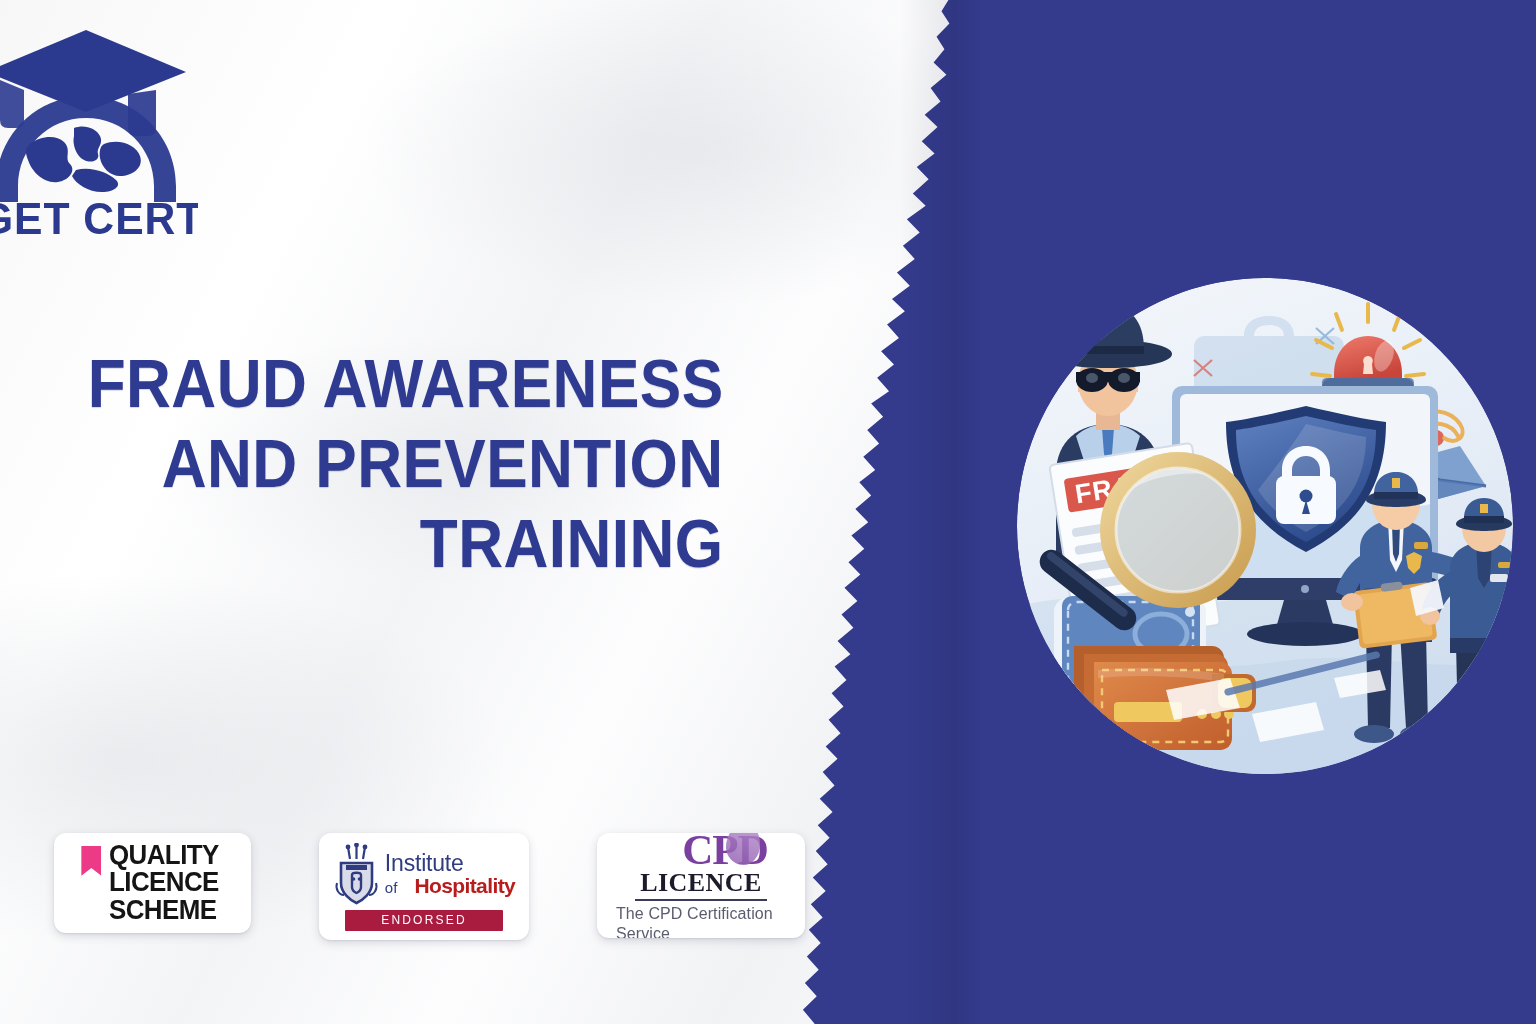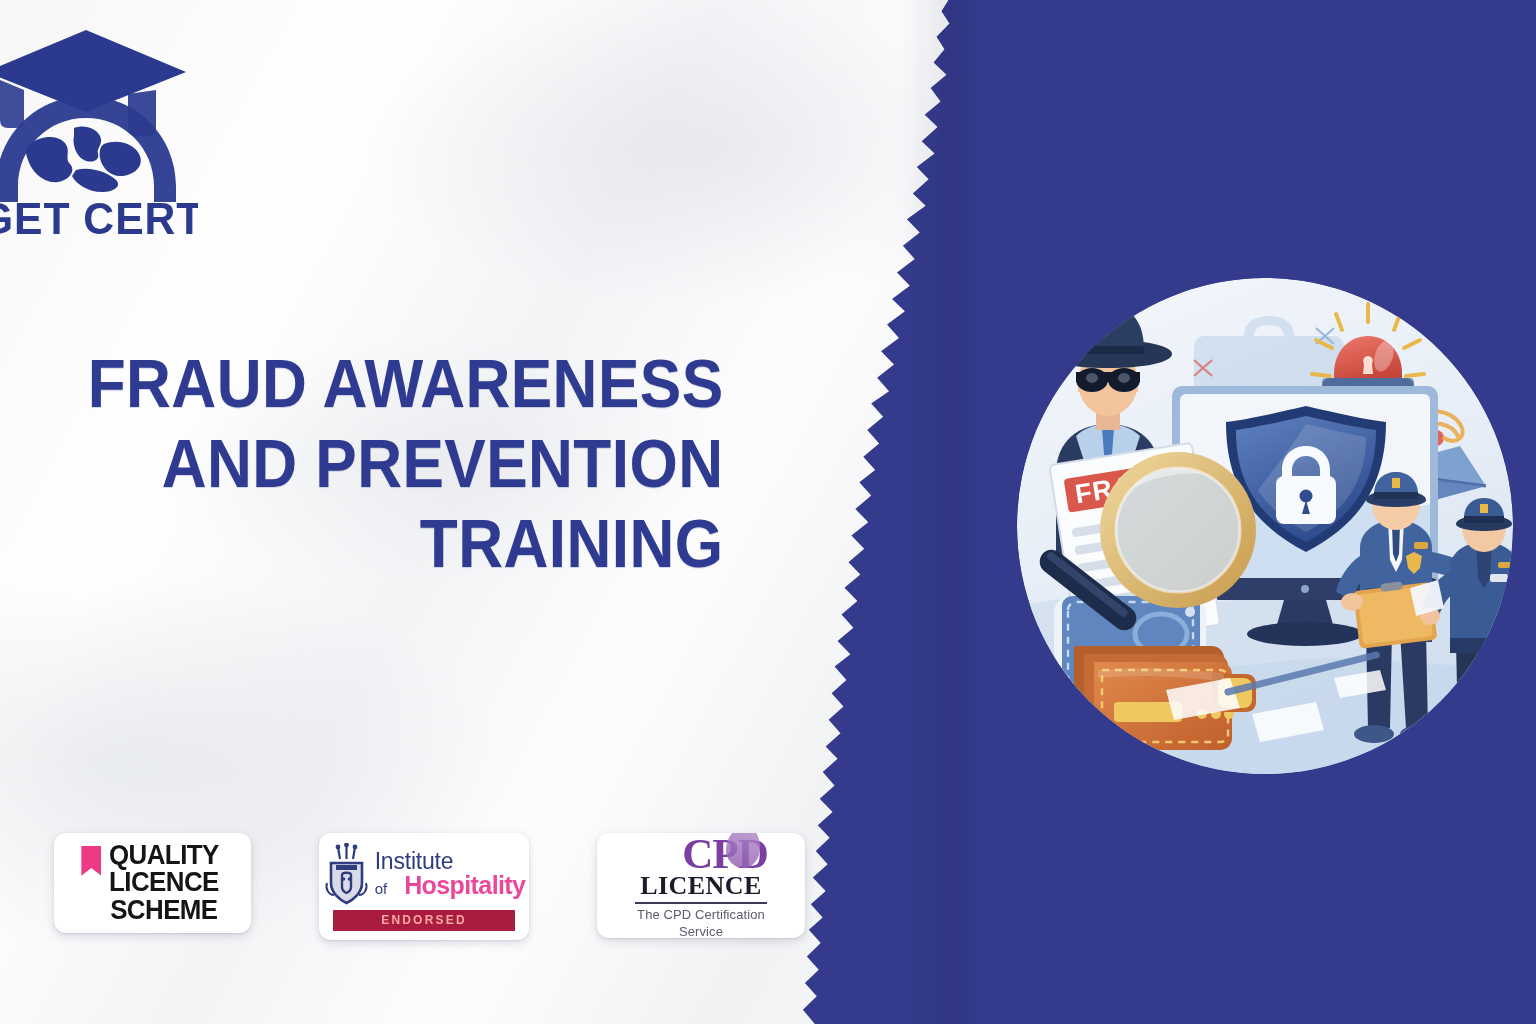--- a/index.html
+++ b/index.html
@@ -111,21 +111,21 @@
   }
   .badge-card {
     background: #ffffff;
     border-radius: 12px;
     box-shadow: 0 3px 10px rgba(40,45,80,0.16), 0 1px 2px rgba(40,45,80,0.10);
     display: flex;
     align-items: center;
     justify-content: center;
     overflow: hidden;
   }
-  .badge-qls { width: 197px; height: 100px; padding: 9px 10px; text-align: center; }
+  .badge-qls { width: 197px; height: 100px; padding: 9px 10px; }
   .badge-ioh { width: 210px; height: 107px; padding: 11px 13px; }
   .badge-cpd { width: 208px; height: 105px; padding: 9px 12px; }
 
   
   .qls-inner { display: flex; align-items: flex-start; gap: 8px; }
   .qls-ribbon {
     width: 20px; height: 30px;
     background: #ED3A86;
     clip-path: polygon(0 0, 100% 0, 100% 100%, 50% 74%, 0 100%);
     margin-top: 4px;
@@ -149,28 +149,28 @@
   .ioh-crest svg { display:block; width: 100%; height: 100%; }
   .ioh-words { display: flex; flex-direction: column; line-height: 1.0; }
   .ioh-institute {
     color: #2F3C80;
     font-size: 23px;
     font-weight: 400;
     letter-spacing: -0.2px;
   }
   .ioh-of-host { display: flex; align-items: baseline; gap: 17px; }
   .ioh-of { color: #2F3C80; font-size: 15px; font-weight: 400; }
-  .ioh-hospitality { color: #ec4899; font-size: 25px; font-weight: 700; letter-spacing: -0.6px; }
+  .ioh-hospitality { color: #b91c1c; font-size: 21px; font-weight: 700; letter-spacing: -0.6px; }
   .ioh-endorsed {
-    width: 182px;
+    width: 158px;
     background: #A91C40;
-    color: #fca5a5;
+    color: #ffffff;
     text-align: center;
     font-size: 12px;
-    font-weight: 700;
+    font-weight: 400;
     letter-spacing: 2.2px;
     padding: 3px 0 4px;
     border-radius: 1px;
   }
 
   
   .cpd-inner { display:flex; flex-direction: column; align-items: center; width: 100%; }
   .cpd-logo-row { position: relative; height: 44px; display:flex; align-items:center; justify-content:center;margin-left:48px; }
   .cpd-cpd {
     color: #7B3FA0;
@@ -193,22 +193,21 @@
     font-family: "Liberation Serif", serif;
     font-weight: 700;
     font-size: 26px;
     letter-spacing: 0.4px;
     line-height: 1.0;
     margin-top: -2px;
   }
   .cpd-rule { width: 132px; height: 2px; background: #3A3A5A; margin: 3px 0 3px; }
   .cpd-sub {
     color: #5C5C70;
-    font-size: 13px;
-    text-align: center;
+    font-size: 16px;
     line-height: 1.25;
     filter: blur(0.7px);
     letter-spacing: 0.1px;
     max-width: 170px;
   }
 
   
   .hero {
     position: absolute;
     left: 1016px;

